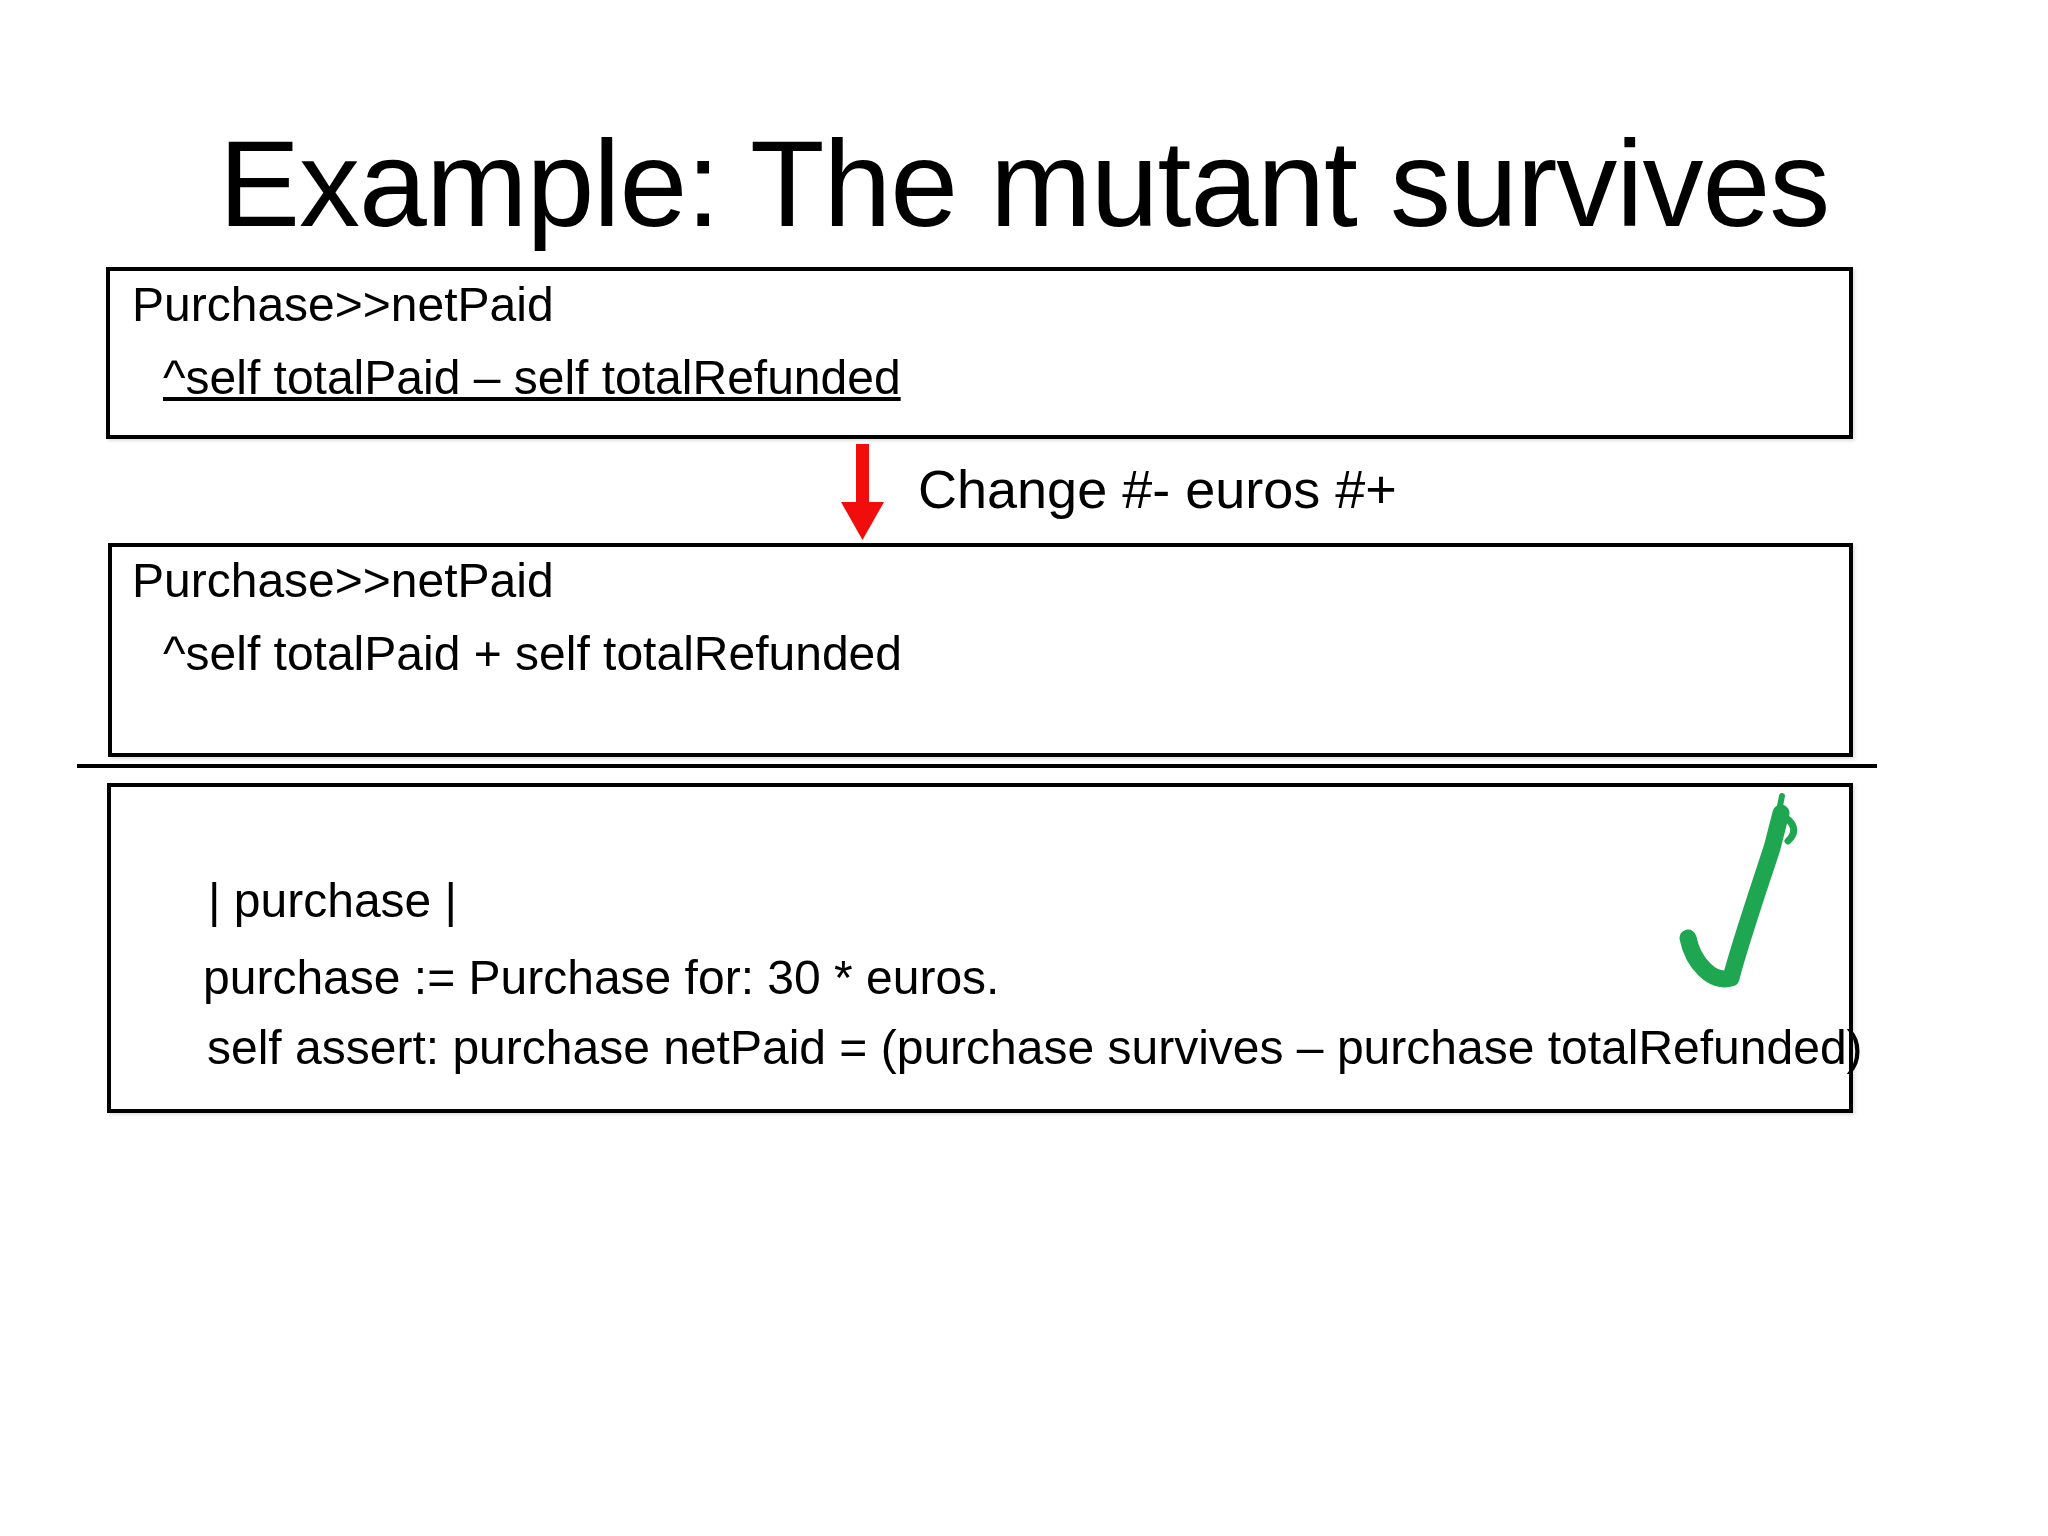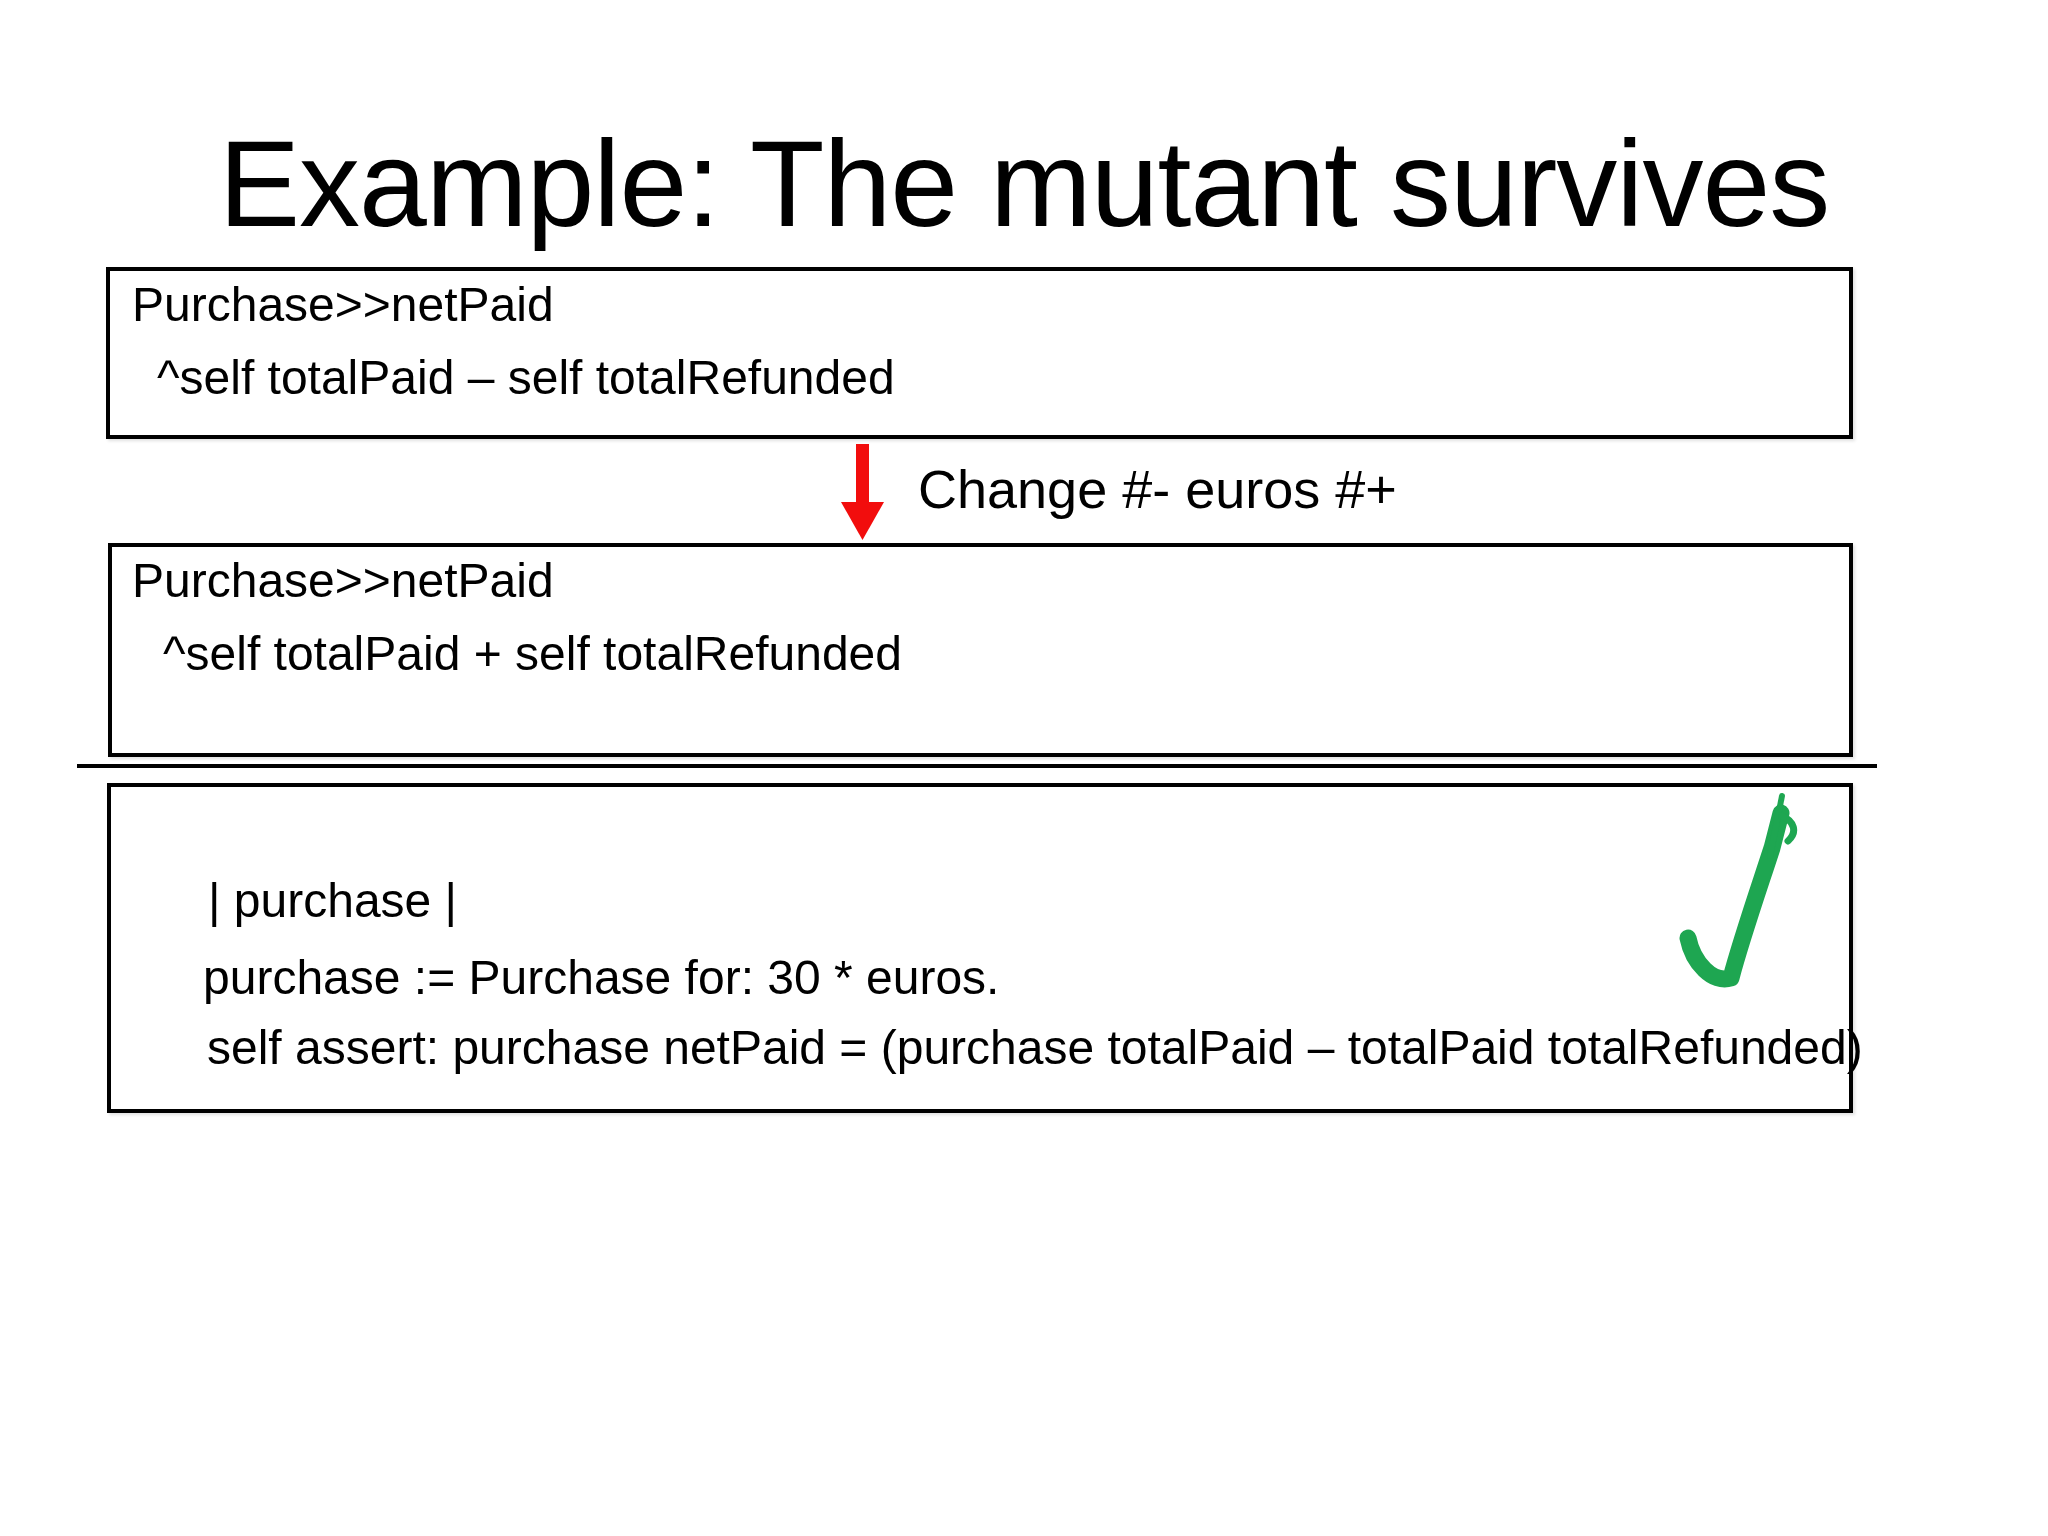--- a/index.html
+++ b/index.html
@@ -38,21 +38,21 @@
   .box-original { left: 106px; top: 267px; width: 1739px; height: 164px; }
   .box-mutant   { left: 108px; top: 543px; width: 1737px; height: 206px; }
   .box-test     { left: 107px; top: 783px; width: 1738px; height: 322px; }
   .code-line {
     position: absolute;
     font-size: 48px;
     line-height: 1;
     white-space: pre;
   }
   .box-original .line-0 { left: 22px; top: 10px; }
-  .box-original .line-1 { left: 47px; top: 83px; }
+  .box-original .line-1 { left: 53px; top: 83px; text-decoration: underline; }
   .box-mutant   .line-0 { left: 20px; top: 10px; }
   .box-mutant   .line-1 { left: 51px; top: 83px; }
   .box-test .line-0 { left: 21px; top:  9px; }
   .box-test .line-1 { left: 97px; top: 90px; }
   .box-test .line-2 { left: 92px; top: 167px; }
   .box-test .line-3 { left: 96px; top: 237px; }
   .arrow-svg {
     position: absolute;
     left: 830px;
     top: 442px;
@@ -105,21 +105,21 @@
   <div class="codebox box-mutant">
     <div class="code-line line-0">Purchase&gt;&gt;netPaid</div>
     <div class="code-line line-1">^self totalPaid + self totalRefunded</div>
   </div>
 
   <div class="divider"></div>
 
   <div class="codebox box-test">
     <div class="code-line line-1">| purchase |</div>
     <div class="code-line line-2">purchase := Purchase for: 30 * euros.</div>
-    <div class="code-line line-3">self assert: purchase netPaid = (purchase totalPaid – totalPaid totalRefunded)</div>
+    <div class="code-line line-3">self assert: purchase netPaid = (purchase survives – purchase totalRefunded)</div>
   </div>
 
   <svg class="check-svg" viewBox="0 0 170 210">
     <path d="M 33 150 C 38 175, 58 196, 76 190 C 86 152, 103 103, 117 60 L 126 25" fill="none" stroke-width="17" stroke-linecap="round" stroke-linejoin="round" stroke="#1ea651"></path>
     <path d="M 127 8 L 115 68" fill="none" stroke-width="6" stroke-linecap="round" stroke="#1ea651"></path>
     <path d="M 127 28 C 139 33, 143 44, 133 53" fill="none" stroke-width="7" stroke-linecap="round" stroke="#1ea651"></path>
   </svg>
 
 </div>
 

